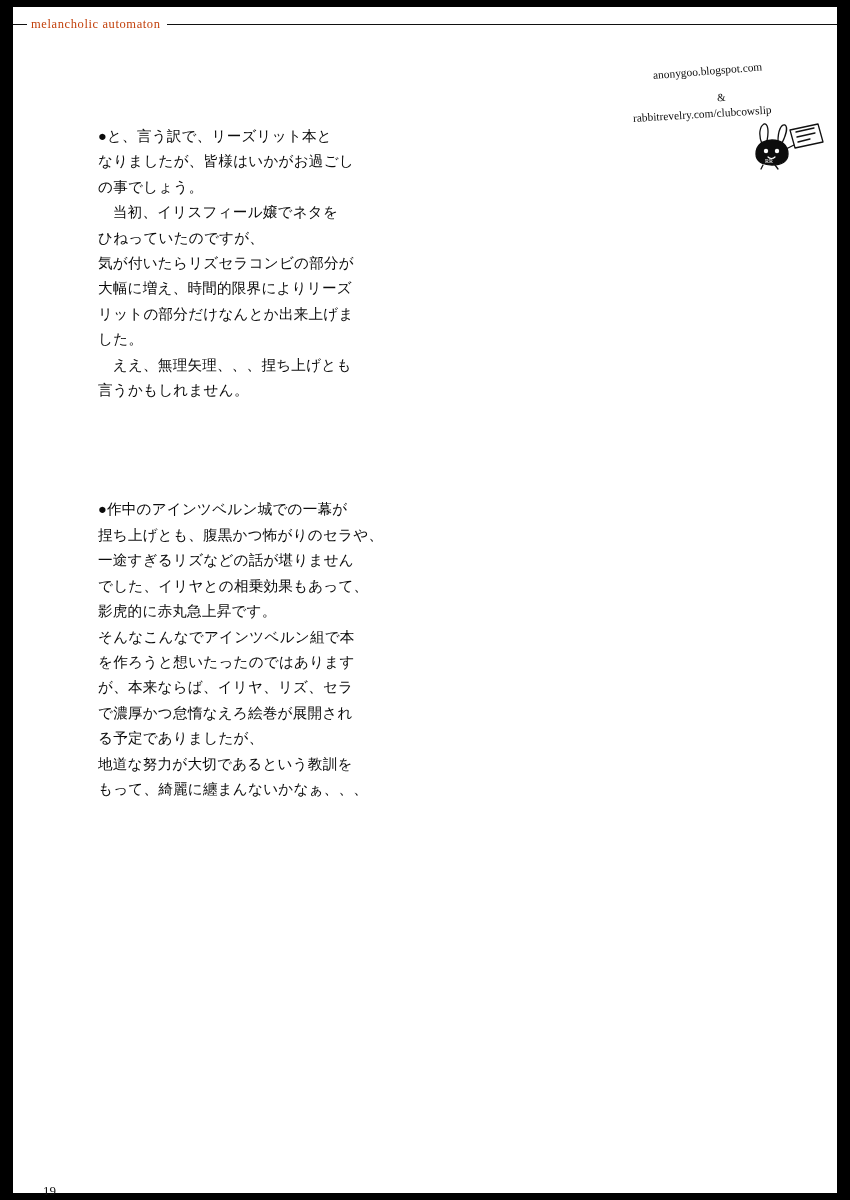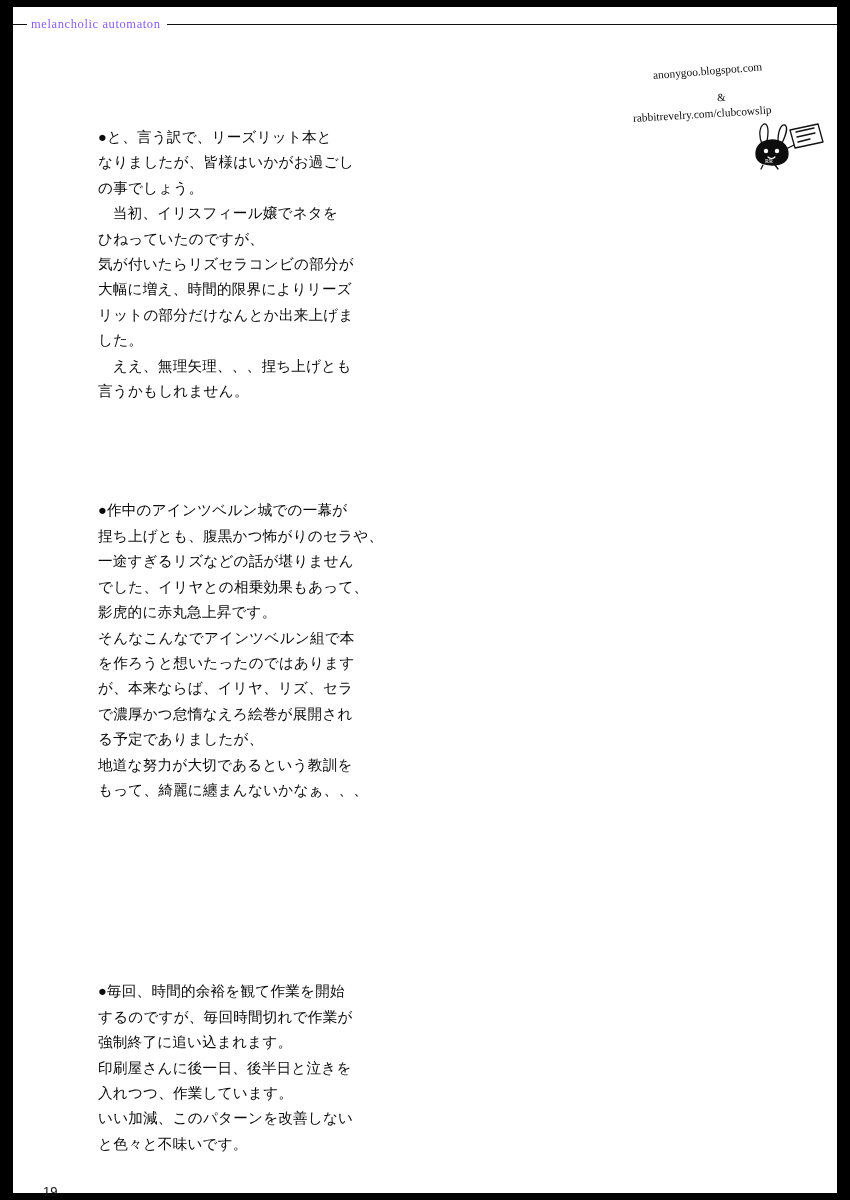--- a/index.html
+++ b/index.html
@@ -45,35 +45,35 @@
     position: absolute;
     left: 14px;
     top: 0;
     background: #ffffff;
     padding: 0 6px 0 4px;
   }
   .header-title {
     font-family: "Liberation Serif", serif;
     font-size: 12.5px;
     letter-spacing: 0.6px;
-    color: #8b5cf6;
+    color: #c2410c;
     white-space: nowrap;
     line-height: 18px;
   }
 
   
   .column {
     position: absolute;
     left: 85px;
     top: 118px;
     width: 312px;
   }
 
   .block {
-    font-family: Liberation Sans, sans-serif;
+    font-family: Liberation Mono, monospace;
     font-size: 14.6px;
     line-height: 25.4px;
     color: #0b0b0b;
     letter-spacing: 0.2px;
     white-space: pre-wrap;
     text-align: left;
   }
   .gap-1 { height: 94px; }
   .gap-2 { height: 176px; }
 
@@ -118,21 +118,21 @@
     top: 55px;
     width: 82px;
     height: 52px;
   }
 
   
   .pagenum {
     position: absolute;
     left: 30px;
     bottom: -6px;
-    font-family: Liberation Sans, sans-serif;
+    font-family: Liberation Serif, serif;
     font-size: 13px;
     color: #101010;
   }
 </style>
 </head>
 <body>
 
 <div class="page">
 
   <div class="header">
@@ -194,24 +194,17 @@
 でした、イリヤとの相乗効果もあって、
 影虎的に赤丸急上昇です。
 そんなこんなでアインツベルン組で本
 を作ろうと想いたったのではあります
 が、本来ならば、イリヤ、リズ、セラ
 で濃厚かつ怠惰なえろ絵巻が展開され
 る予定でありましたが、
 地道な努力が大切であるという教訓を
 もって、綺麗に纏まんないかなぁ、、、</div>
     <div class="gap-2"></div>
-    <div class="block">●毎回、時間的余裕を観て作業を開始
-するのですが、毎回時間切れで作業が
-強制終了に追い込まれます。
-印刷屋さんに後一日、後半日と泣きを
-入れつつ、作業しています。
-いい加減、このパターンを改善しない
-と色々と不味いです。</div>
   </div>
 
   <div class="pagenum">19</div>
 
 </div>
 
 </body></html>

